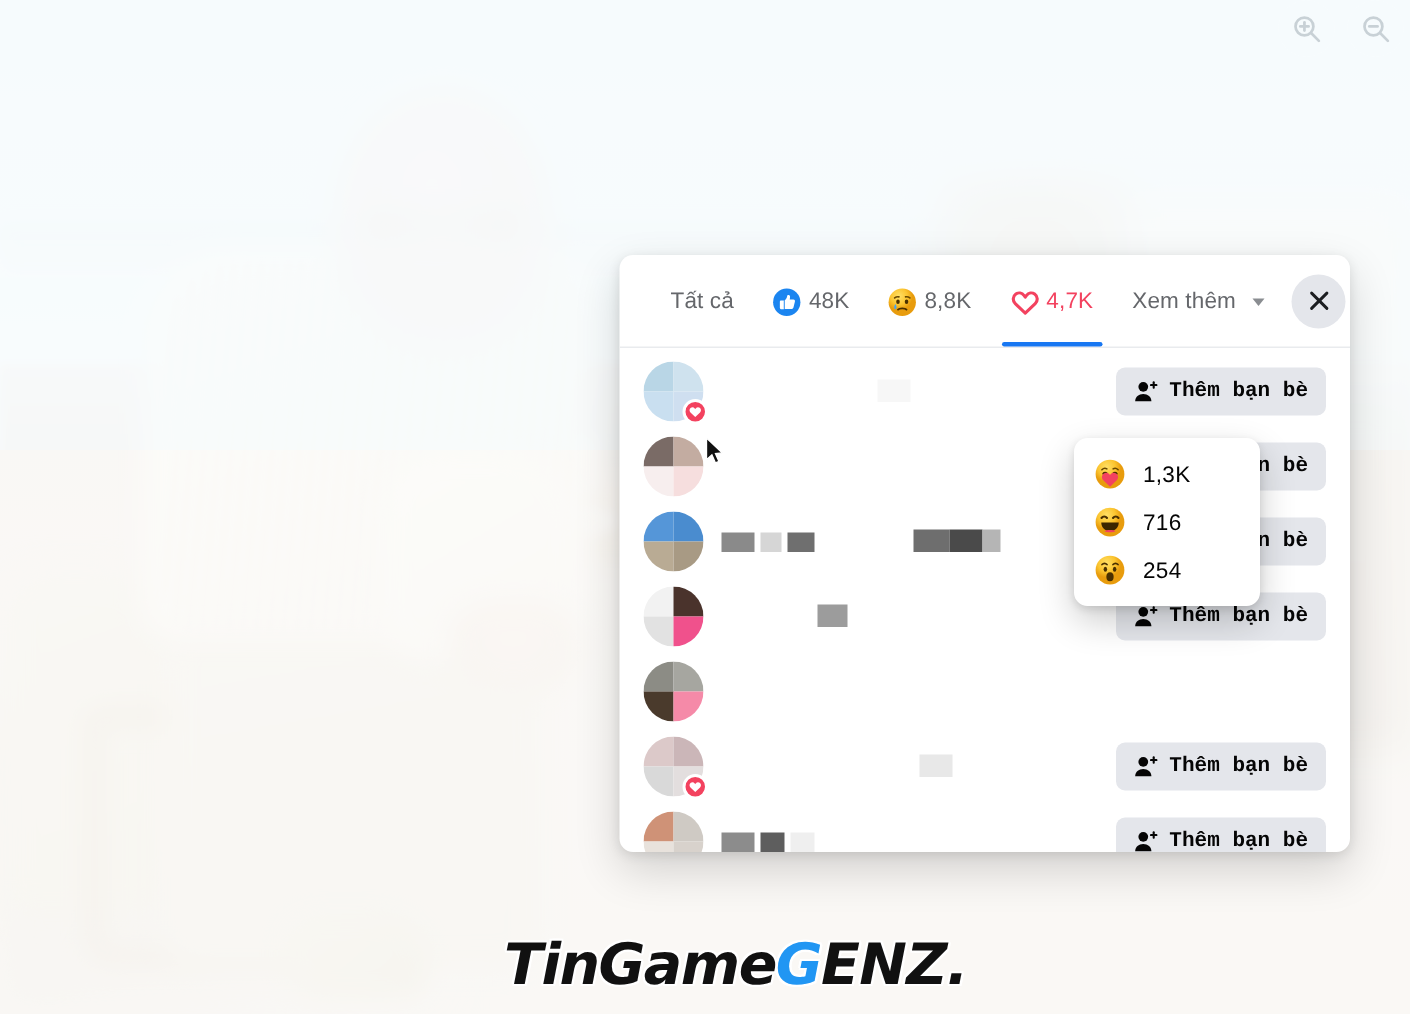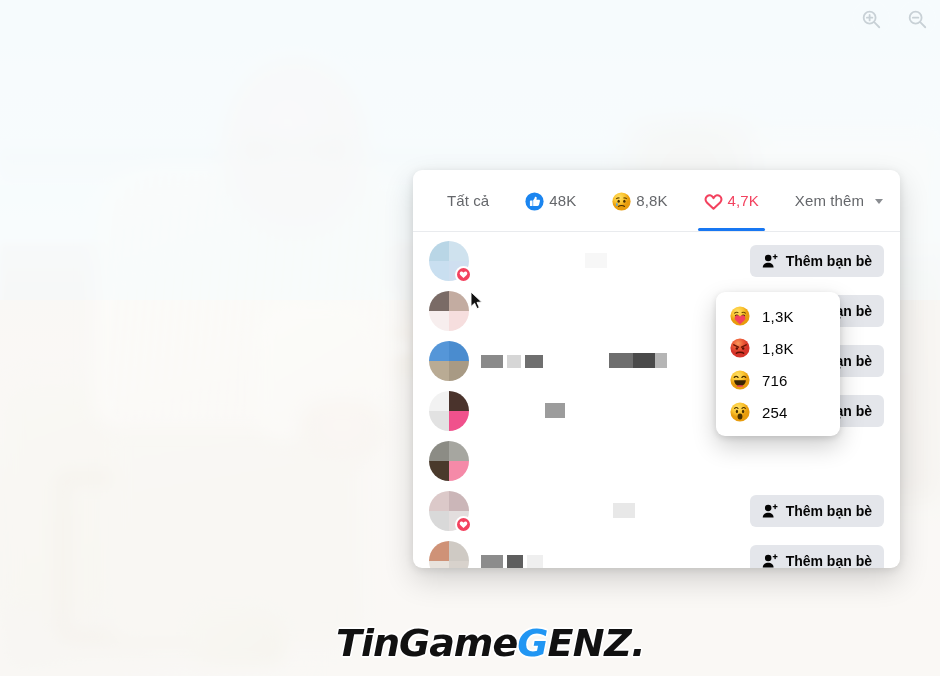--- a/index.html
+++ b/index.html
@@ -176,21 +176,21 @@
 
   
   #modal-header {
     position: relative;
     height: 62px;
     display: flex;
     align-items: center;
     padding: 0 14px 0 22px;
     border-bottom: 1px solid #e9ebee;
   }
-  .tabs-row { display: flex; align-items: center; flex: 1; gap: 12px; justify-content: center; }
+  .tabs-row { display: flex; align-items: center; flex: 1; gap: 2px; justify-content: center; }
   .tab {
     position: relative;
     display: flex; align-items: center; gap: 6px;
     padding: 0 12px;
     height: 61px;
     cursor: pointer;
     white-space: nowrap;
   }
   .tab .tab-label {
     font-size: 15px;
@@ -268,21 +268,21 @@
     image-rendering: pixelated;
   }
   .action-btn {
     flex: 0 0 auto;
     display: flex; align-items: center; gap: 7px;
     background: #e4e6eb;
     border: none;
     border-radius: 6px;
     height: 32px;
     padding: 0 12px;
-    font-family: Liberation Sans, sans-serif;
+    font-family: Liberation Mono, monospace;
     font-size: 14px;
     font-weight: bold;
     color: #050505;
     cursor: pointer;
     white-space: nowrap;
   }
   .action-btn svg { display: block; flex: 0 0 auto; }
 
   
   #more-dropdown {
@@ -630,38 +630,20 @@
       <path d="M18.5 8.6c-1.2-1.2-2.8-1.4-4-.7" stroke="#6b4a00" stroke-width="1.3" fill="none" stroke-linecap="round"></path>
       <path d="M6.6 11.8c.7-1.1 2.3-1.1 3 0" stroke="#4a3000" stroke-width="1.6" fill="none" stroke-linecap="round"></path>
       <path d="M14.4 11.8c.7-1.1 2.3-1.1 3 0" stroke="#4a3000" stroke-width="1.6" fill="none" stroke-linecap="round"></path>
       <path d="M12 22.2 6.6 17c-1.6-1.6-1.4-4.2.5-5.4 1.5-1 3.6-.6 4.6.8l.3.4.3-.4c1-1.4 3.1-1.8 4.6-.8 1.9 1.2 2.1 3.8.5 5.4z" fill="#f3425f"></path>
     </svg></span>
             <span class="dd-count">1,3K</span>
           </div>
           <div class="dd-item">
             <span class="dd-emoji"><svg width="20" height="20" viewBox="0 0 24 24">
       <defs>
-                  <radialGradient id="angg20" cx="40%" cy="26%">
-                    <stop offset="0" stop-color="#f79a5c"></stop>
-                    <stop offset="0.5" stop-color="#ef5e38"></stop>
-                    <stop offset="1" stop-color="#d5342a"></stop>
-                  </radialGradient>
-                </defs>
-      <circle cx="12" cy="12" r="11.5" fill="url(#angg20)"></circle>
-      <path d="M4.6 8.2 10.2 11" stroke="#6d1505" stroke-width="1.8" stroke-linecap="round"></path>
-      <path d="M19.4 8.2 13.8 11" stroke="#6d1505" stroke-width="1.8" stroke-linecap="round"></path>
-      <ellipse cx="8.2" cy="12.6" rx="1.5" ry="1.5" fill="#5a1003"></ellipse>
-      <ellipse cx="15.8" cy="12.6" rx="1.5" ry="1.5" fill="#5a1003"></ellipse>
-      <path d="M7.6 18.2c1.4-1.4 7.4-1.4 8.8 0" stroke="#5a1003" stroke-width="1.7" fill="none" stroke-linecap="round"></path>
-    </svg></span>
-            <span class="dd-count">1,8K</span>
-          </div>
-          <div class="dd-item">
-            <span class="dd-emoji"><svg width="20" height="20" viewBox="0 0 24 24">
-      <defs>
                   <radialGradient id="hahg20" cx="38%" cy="26%">
                     <stop offset="0" stop-color="#ffe066"></stop>
                     <stop offset="0.62" stop-color="#fbc42f"></stop>
                     <stop offset="1" stop-color="#e89c0d"></stop>
                   </radialGradient>
                 </defs>
       <circle cx="12" cy="12" r="11.5" fill="url(#hahg20)"></circle>
       <path d="M5.2 8.8c1.2-1.6 3.2-1.6 4.4 0" stroke="#4a3000" stroke-width="1.7" fill="none" stroke-linecap="round"></path>
       <path d="M14.4 8.8c1.2-1.6 3.2-1.6 4.4 0" stroke="#4a3000" stroke-width="1.7" fill="none" stroke-linecap="round"></path>
       <path d="M5 12.4h14c0 4-3.1 7-7 7s-7-3-7-7z" fill="#3a2500"></path>

